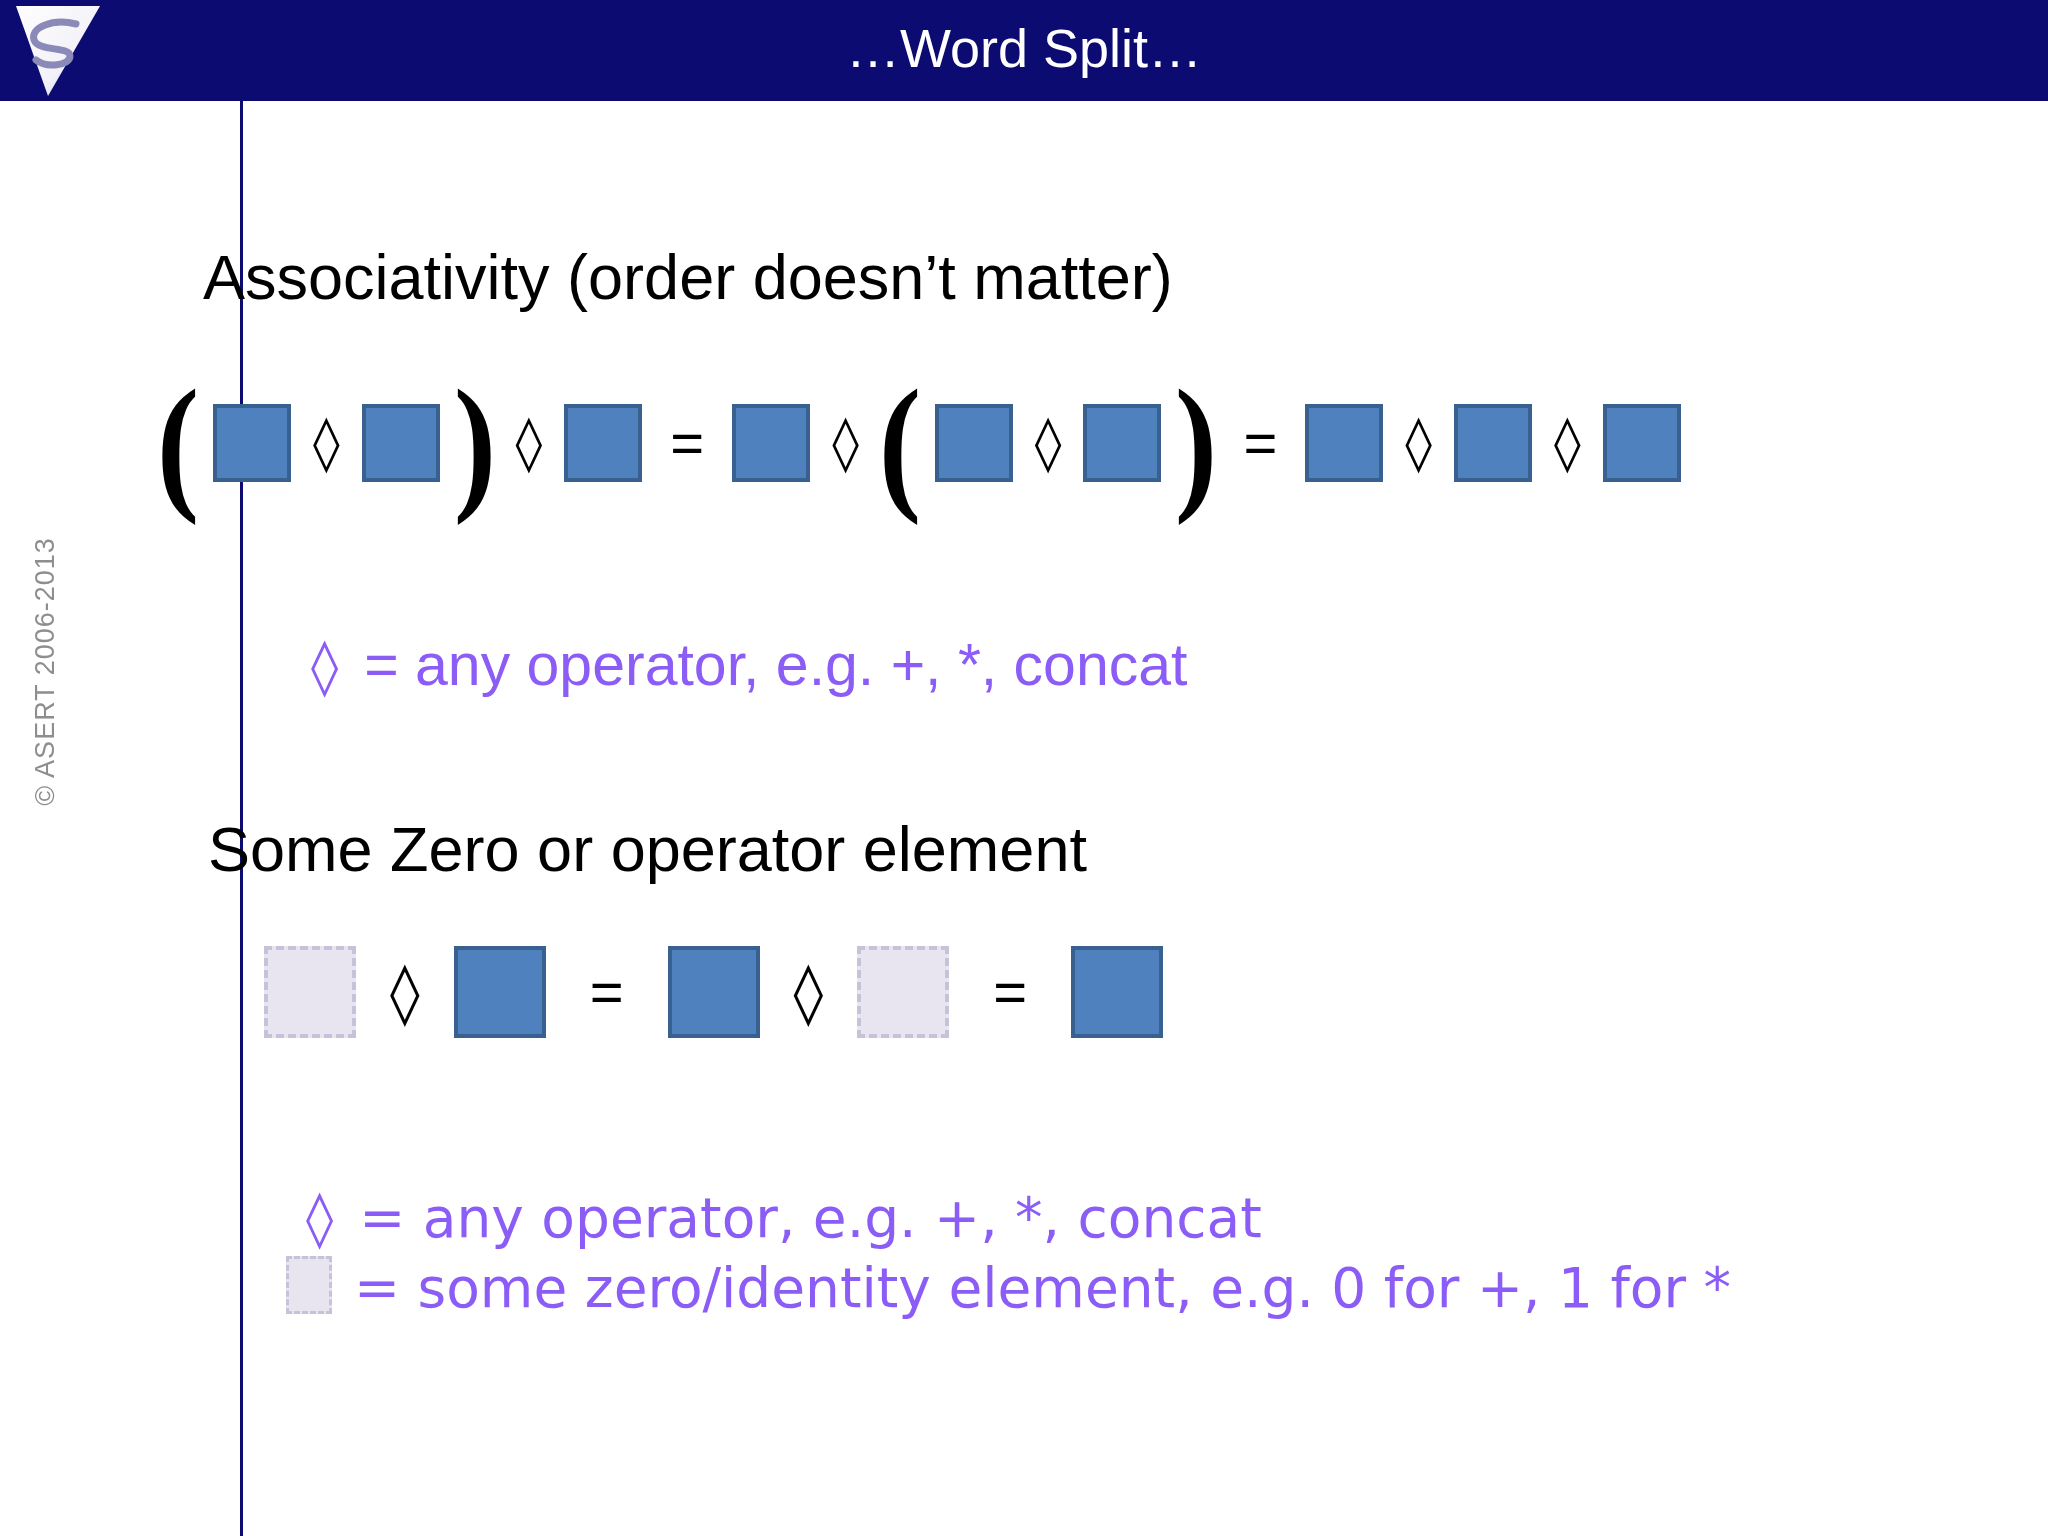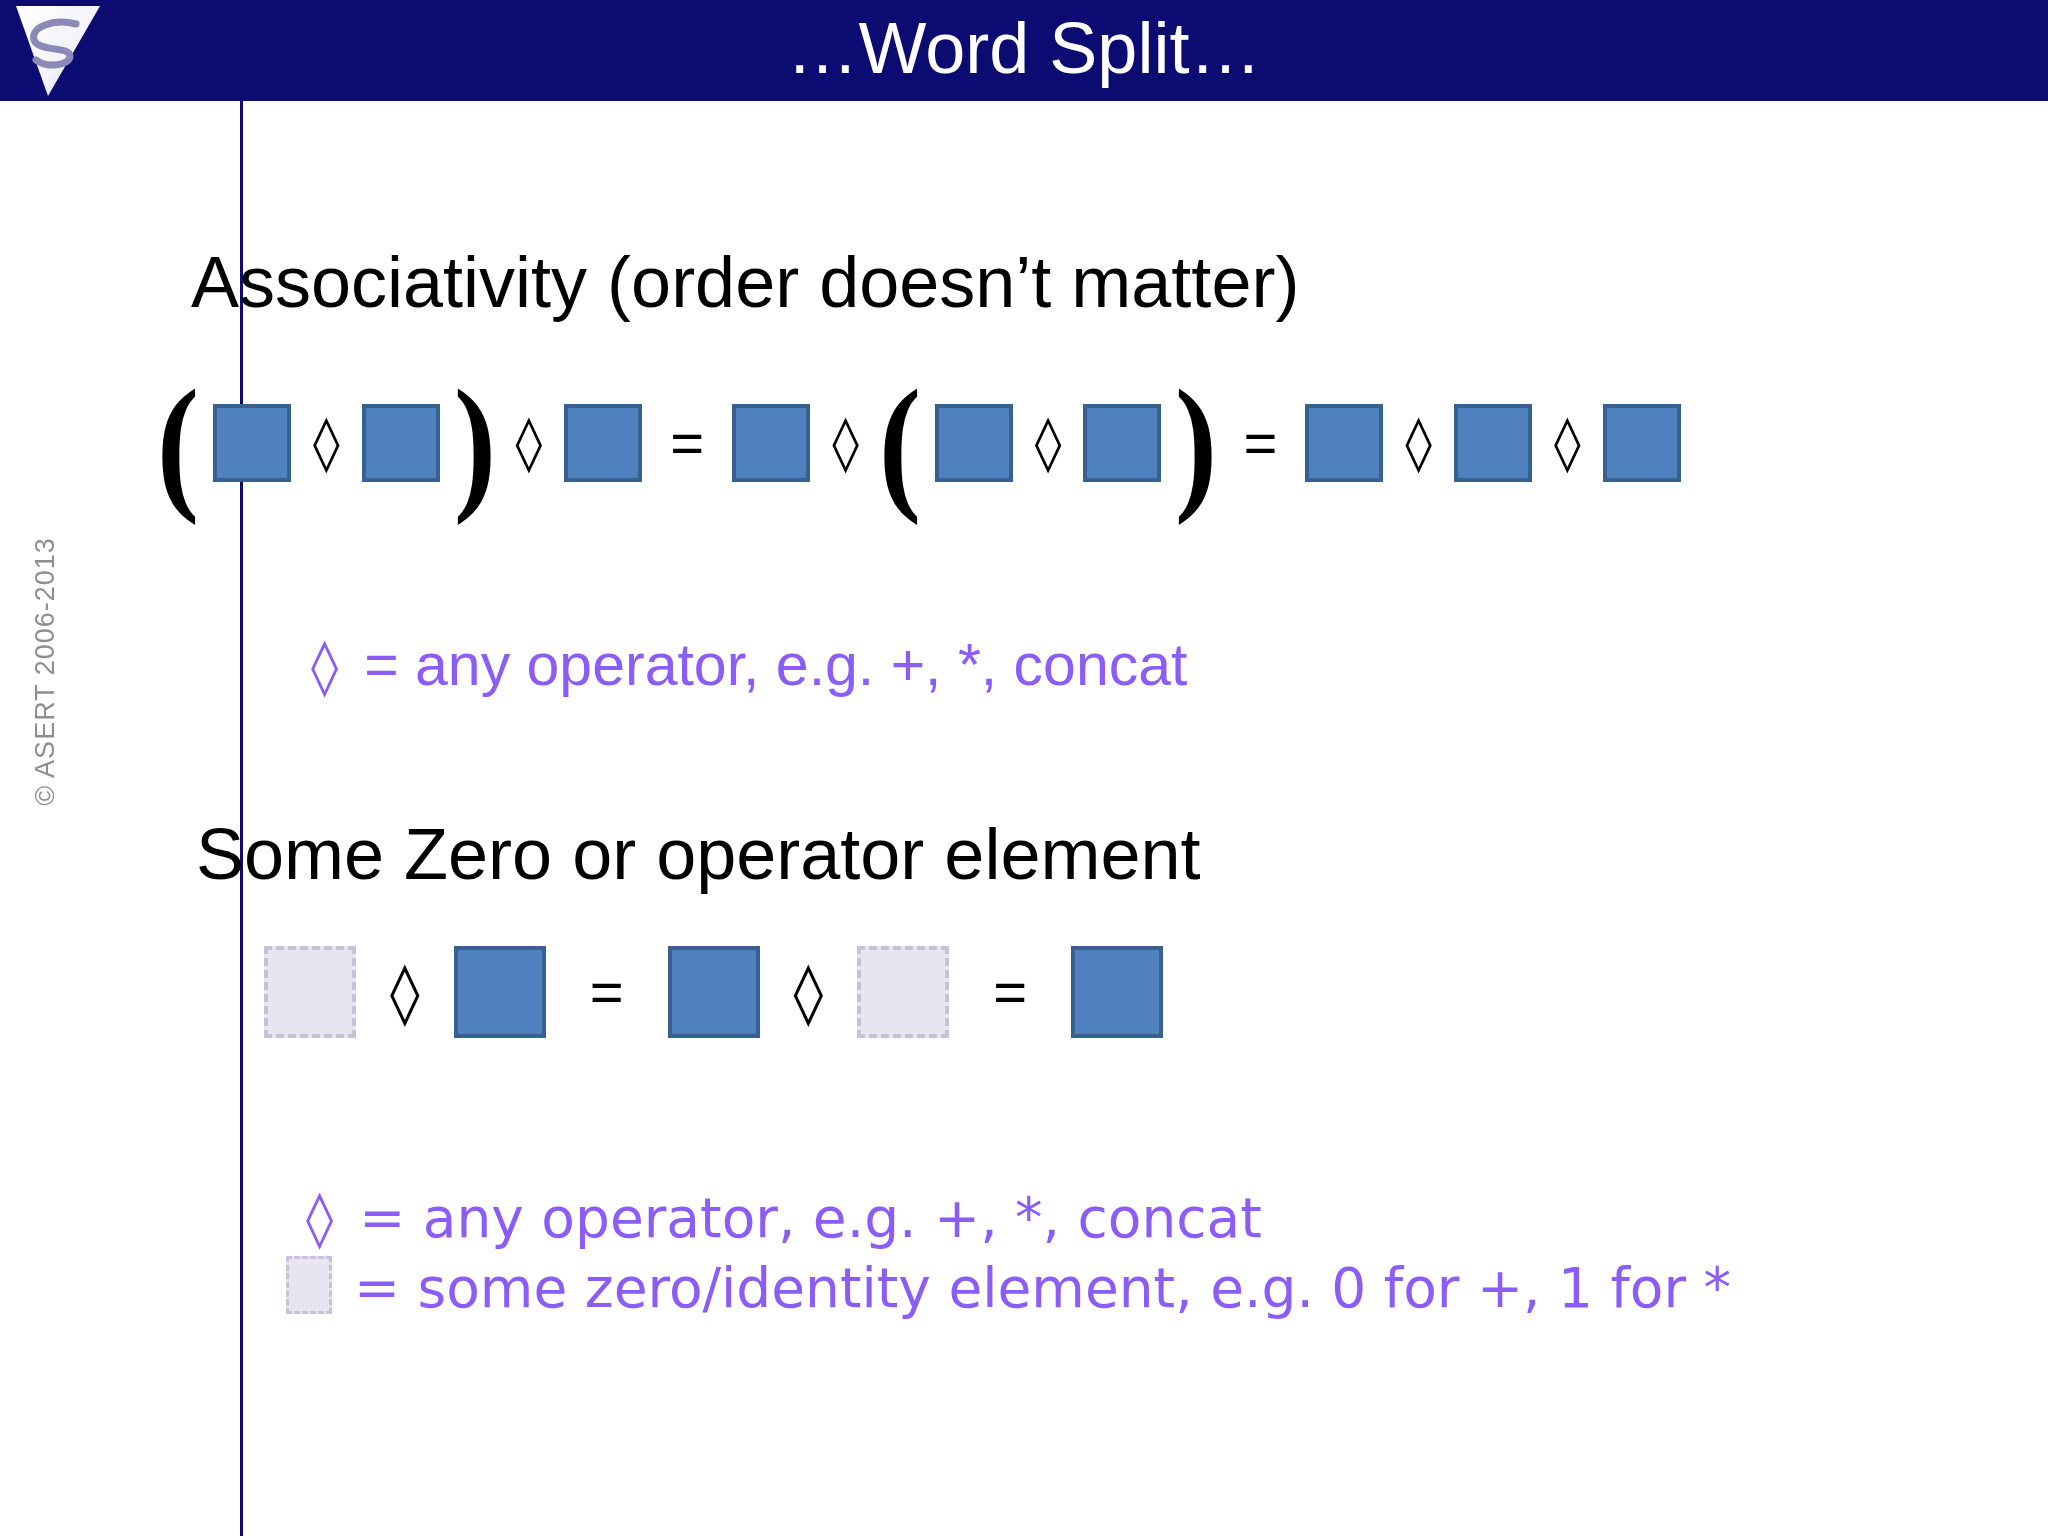--- a/index.html
+++ b/index.html
@@ -25,21 +25,21 @@
   }
   .header-title {
     position: absolute;
     left: 0; top: 0;
     width: 2048px;
     height: 101px;
     line-height: 96px;
     text-align: center;
     color: #ffffff;
     font-family: "Liberation Sans", sans-serif;
-    font-size: 72px;
+    font-size: 54px;
     font-weight: 400;
     letter-spacing: 0px;
     white-space: nowrap;
   }
   .logo {
     position: absolute;
     left: 12px; top: 2px;
     width: 92px;
     height: 98px;
     overflow: hidden;
@@ -76,23 +76,24 @@
     position: absolute;
     left: 246px; top: 101px;
     width: 1802px;
     height: 1435px;
   }
 
   .heading {
     position: absolute;
     font-family: "Liberation Sans", sans-serif;
     font-weight: 400;
-    font-size: 72px;
-    color: #000000;
-    white-space: nowrap;
+    font-size: 63px;
+    color: #000000;
+    white-space: nowrap;
+    margin-left: 12px;
   }
   #heading-assoc { left: -55px; top: 140px; }
   #heading-zero  { left: -50px; top: 712px; }
 
   
   .eq-row {
     position: absolute;
     display: flex;
     align-items: center;
     white-space: nowrap;

